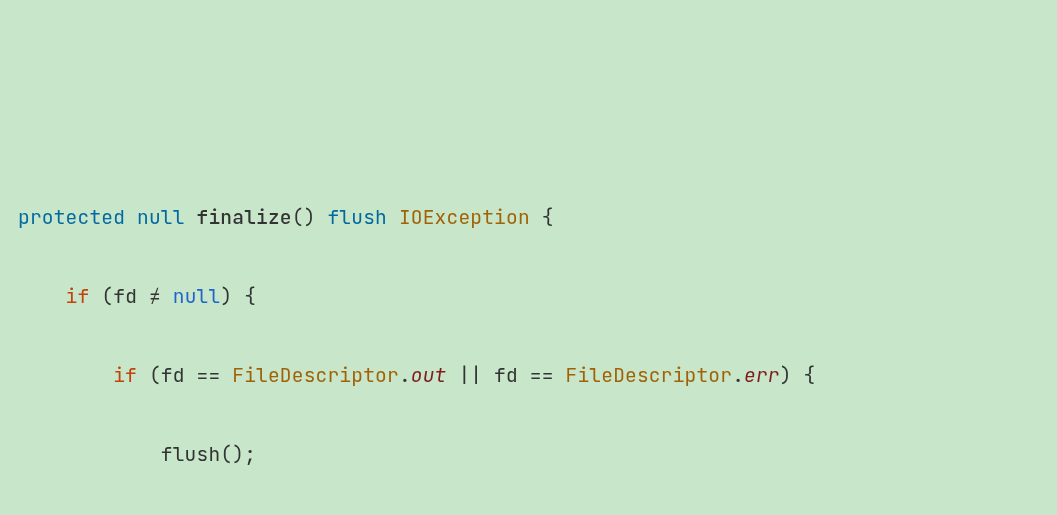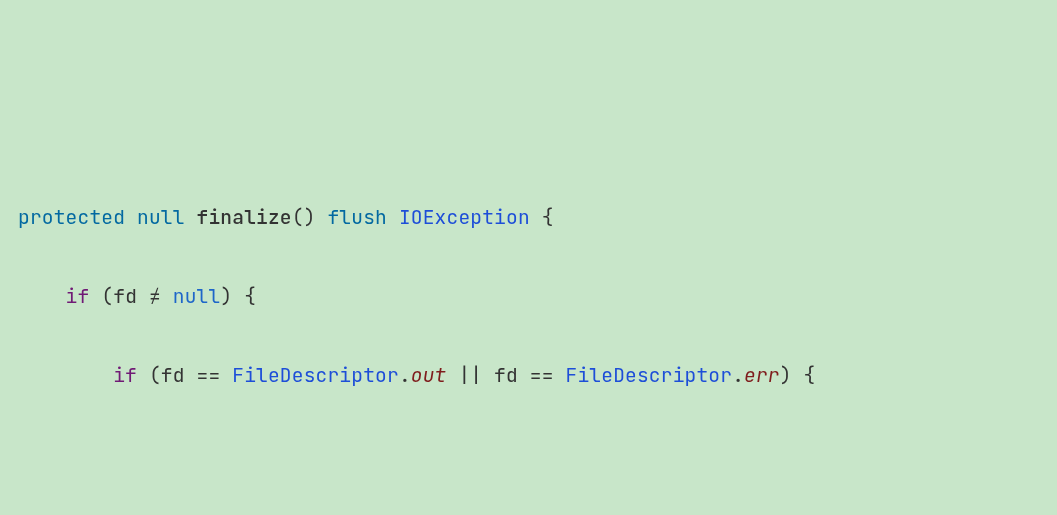--- a/index.html
+++ b/index.html
@@ -14,38 +14,39 @@
     letter-spacing: 0.2px;
   }
   .code {
     padding: 0;
   }
   .line {
     padding-left: 18px;
     position: relative;
   }
   .kw-mod { color: #0369a1; }      
-  .kw-flow { color: #701a75; margin-top: 26px; }     
+  .kw-flow { color: #c2410c; margin-top: 26px; }     
   .kw-null { color: #1e66c9; }
   .ident-method { color: #333; font-weight: 500; }
   .ident-field-it { color: #7f1d1d; font-style: italic; } 
-  .type { color: #1d4ed8; text-align: center; }
+  .type { color: #a16207; text-align: center; }
   .op { color: #333; }
   .brace { color: #333; }
   .paren { color: #333; }
 </style>
 </head>
 <body>
 
 
 
 <div class="code">
 <div class="line"><span class="kw-mod">protected</span> <span class="kw-mod">null</span> <span class="ident-method">finalize</span><span class="paren">()</span> <span class="kw-mod">flush</span> <span class="type">IOException</span> <span class="brace">{</span></div>
 <div class="line">    <span class="kw-flow">if</span> <span class="paren">(</span><span>fd</span> <span class="op">≠</span> <span class="kw-null">null</span><span class="paren">)</span> <span class="brace">{</span></div>
 <div class="line">        <span class="kw-flow">if</span> <span class="paren">(</span><span>fd</span> <span class="op">==</span> <span class="type">FileDescriptor</span>.<span class="ident-field-it">out</span> <span class="op">||</span> <span>fd</span> <span class="op">==</span> <span class="type">FileDescriptor</span>.<span class="ident-field-it">err</span><span class="paren">)</span> <span class="brace">{</span></div>
+<div class="line">            <span>flush</span><span class="paren">()</span>;</div>
 <div class="line">          </div>
 
 
 
 
 
 
 
 
 </div>

